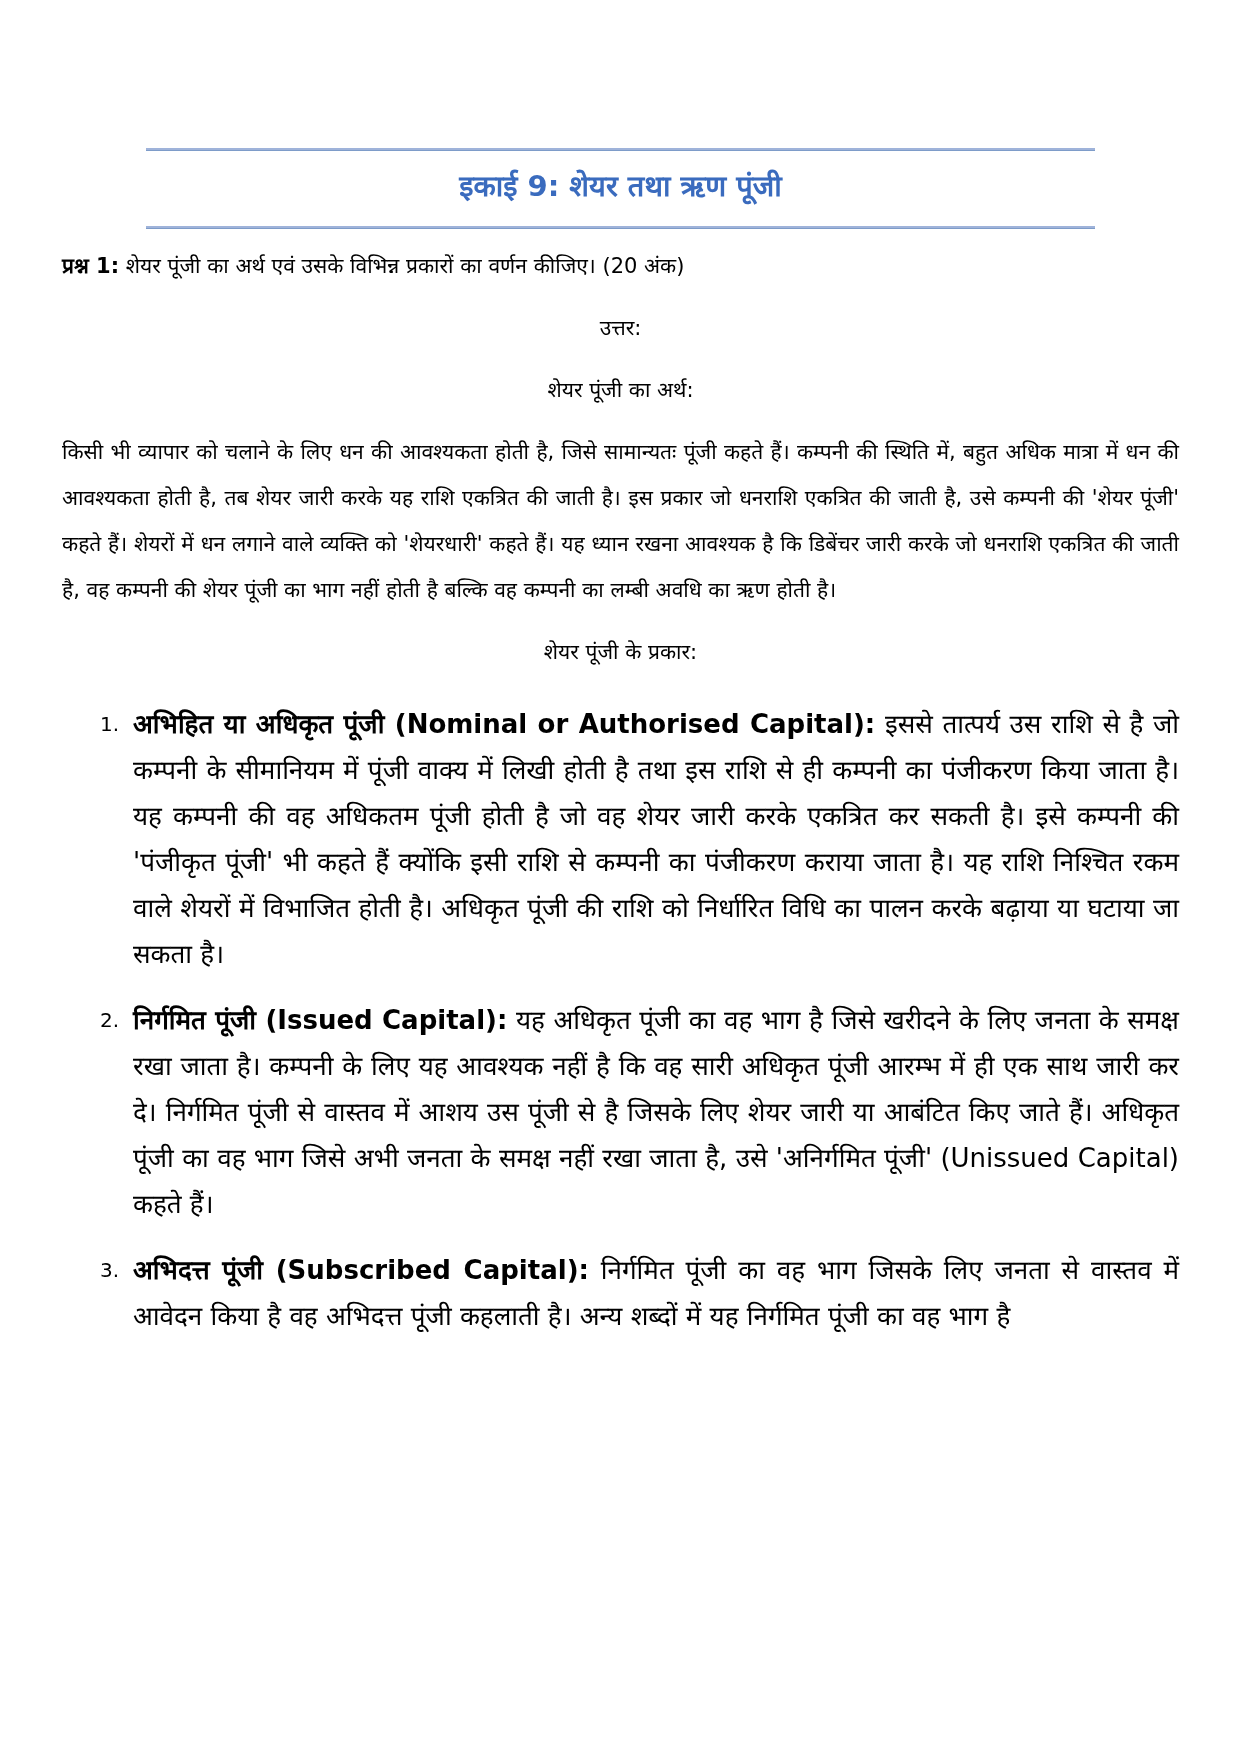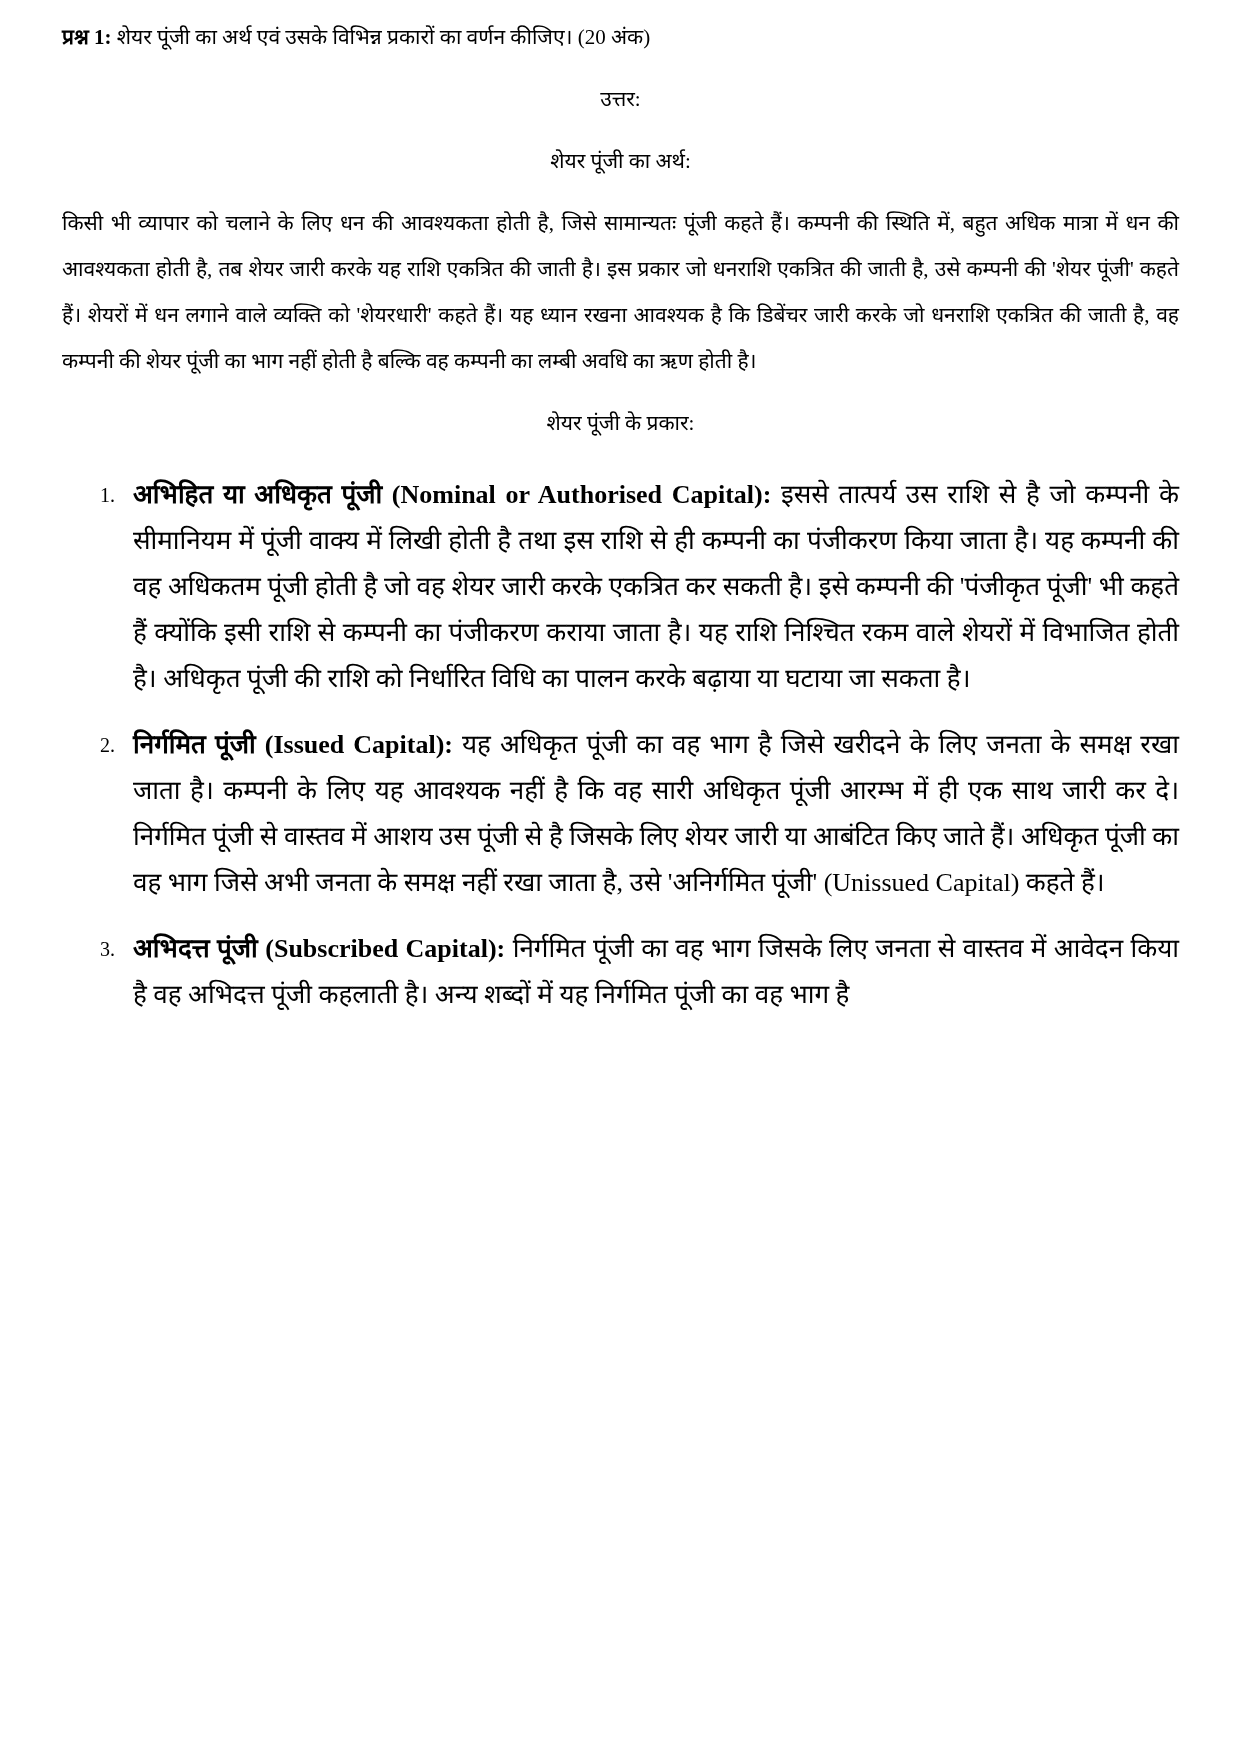--- a/index.html
+++ b/index.html
@@ -26,21 +26,21 @@
     margin: 0;
     padding: 16px 0 20px 0;
     text-align: center;
     color: #3a6bbe;
     font-size: 29px;
     font-weight: 600;
     line-height: 1.35;
   }
 
   
-  .content { padding: 14px 62px 0 62px; font-family: Liberation Serif, serif; }
+  .content { padding: 14px 62px 0 62px; }
   .para {
     font-size: 21px;
     line-height: 46px;
     text-align: justify;
     margin: 0 0 16px 0;
   }
   .para.no-justify { text-align: center; }
   .bold { font-weight: bold; }
 
   
@@ -56,20 +56,25 @@
     font-size: 26px;
     line-height: 46px;
     text-align: justify;
   }
 </style>
 </head>
 <body>
 
 <div class="page">
 
+  <div class="title-block">
+    <div class="title-rule"></div>
+    <h1 class="doc-title">इकाई 9: शेयर तथा ऋण पूंजी</h1>
+    <div class="title-rule"></div>
+  </div>
 
   <div class="content">
 
     <p class="para"><span class="bold">प्रश्न 1:</span> <span>शेयर पूंजी का अर्थ एवं उसके विभिन्न प्रकारों का वर्णन कीजिए।  (20 अंक)</span></p>
 
     <p class="para no-justify">उत्तर:</p>
 
     <p class="para no-justify">शेयर पूंजी का अर्थ:</p>
 
     <p class="para">किसी भी व्यापार को चलाने के लिए धन की आवश्यकता होती है, जिसे सामान्यतः पूंजी कहते हैं। कम्पनी की स्थिति में, बहुत अधिक मात्रा में धन की आवश्यकता होती है, तब शेयर जारी करके यह राशि एकत्रित की जाती है। इस प्रकार जो धनराशि एकत्रित की जाती है, उसे कम्पनी की 'शेयर पूंजी' कहते हैं। शेयरों में धन लगाने वाले व्यक्ति को 'शेयरधारी' कहते हैं। यह ध्यान रखना आवश्यक है कि डिबेंचर जारी करके जो धनराशि एकत्रित की जाती है, वह कम्पनी की शेयर पूंजी का भाग नहीं होती है बल्कि वह कम्पनी का लम्बी अवधि का ऋण होती है।</p>

